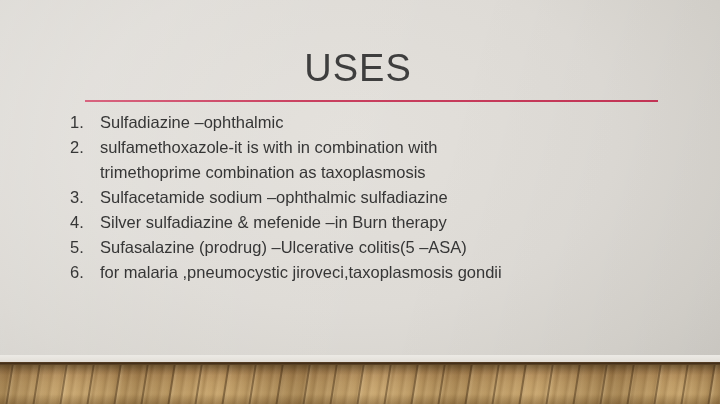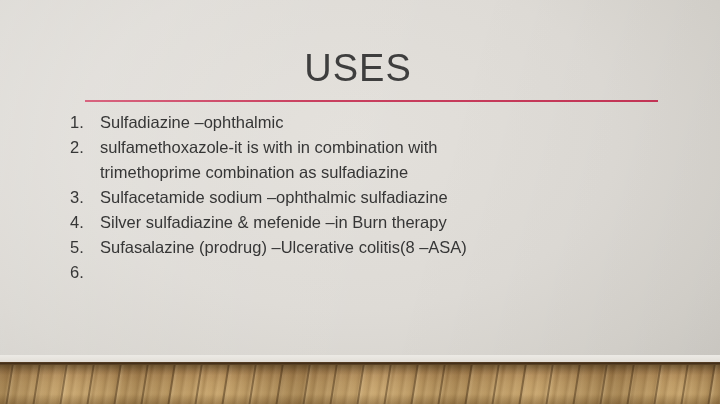--- a/index.html
+++ b/index.html
@@ -195,40 +195,41 @@
   <div class="body-list">
 
     <div class="li">
       <span class="num">1.</span>
       <span class="txt">Sulfadiazine –ophthalmic</span>
     </div>
 
     <div class="li">
       <span class="num">2.</span>
       <span class="txt">sulfamethoxazole-it is with in combination with</span>
-      <span class="cont">trimethoprime combination as sulfadiazine</span>
+      <span class="cont">trimethoprime combination as taxoplasmosis</span>
     </div>
 
     <div class="li">
       <span class="num">3.</span>
       <span class="txt">Sulfacetamide sodium –ophthalmic sulfadiazine</span>
     </div>
 
     <div class="li">
       <span class="num">4.</span>
       <span class="txt">Silver sulfadiazine &amp; mefenide –in Burn therapy</span>
     </div>
 
     <div class="li">
       <span class="num">5.</span>
-      <span class="txt">Sufasalazine (prodrug) –Ulcerative colitis(8 –ASA)</span>
+      <span class="txt">Sufasalazine (prodrug) –Ulcerative colitis(5 –ASA)</span>
     </div>
 
     <div class="li">
       <span class="num">6.</span>
+      <span class="cont">for malaria ,pneumocystic jiroveci,taxoplasmosis gondii</span>
     </div>
 
   </div>
 
   <div class="baseboard"></div>
   <div class="floor-edge"></div>
 
   <div class="floor">
     <div class="floor-tone"></div>
     <div class="floor-grain"></div>

